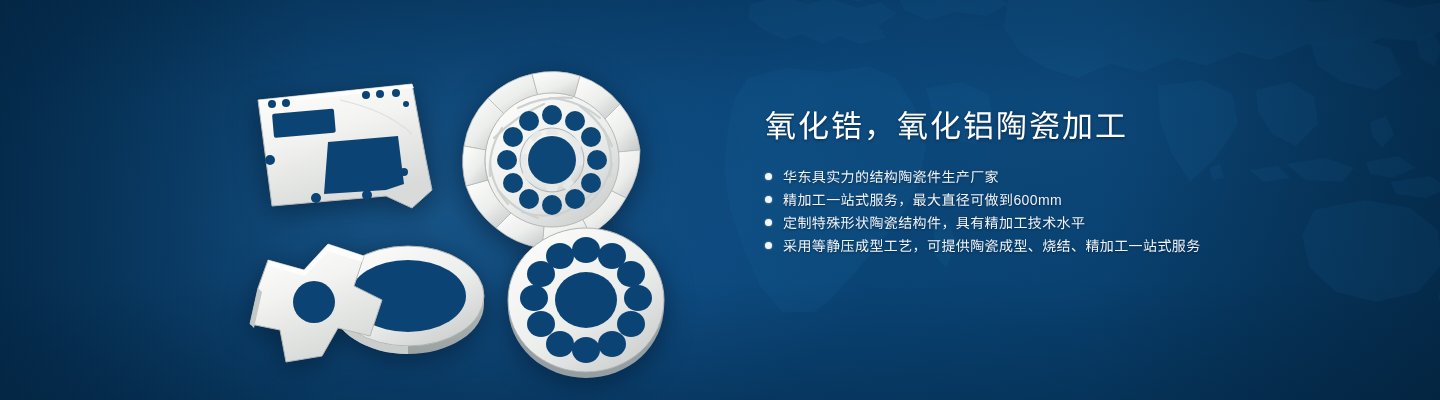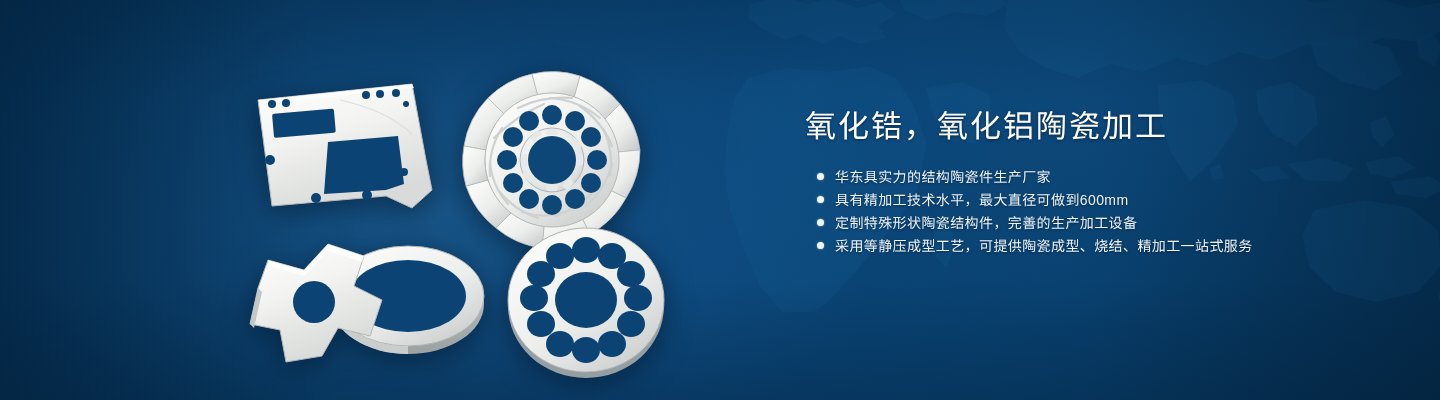--- a/index.html
+++ b/index.html
@@ -47,33 +47,33 @@
 
   
   .products{
     position:absolute;left:236px;top:38px;width:480px;height:340px;
   }
   .products svg{width:100%;height:100%;display:block;
     filter:drop-shadow(0 6px 14px rgba(1,20,40,0.55));}
 
   
   .copy{
-    position:absolute;left:805px;top:108px;width:560px;
+    position:absolute;left:765px;top:108px;width:560px;
   }
   .headline{
     color:#ffffff;
     font-size:31px;
     line-height:1.25;
     letter-spacing:2px;
     font-weight:400;
     margin:0 0 22px 0;
     text-shadow:0 1px 3px rgba(0,15,35,0.55);
     white-space:nowrap;
   }
-  .bullets{list-style:none;margin:12px;padding:0;}
+  .bullets{list-style:none;margin:0;padding:0;}
   .bullet{
     display:flex;align-items:center;
     margin:0 0 7px 0;
     height:16px;
   }
   .dot{
     width:7px;height:7px;border-radius:50%;
     background:#f2f7fb;
     margin-right:11px;flex:0 0 auto;
     box-shadow:0 0 2px rgba(255,255,255,0.55);
@@ -293,25 +293,25 @@
   <div class="copy">
     <h1 class="headline">氧化锆，氧化铝陶瓷加工</h1>
 
     <ul class="bullets">
       <li class="bullet">
         <span class="dot"></span>
         <span class="bullet-text">华东具实力的结构陶瓷件生产厂家</span>
       </li>
       <li class="bullet">
         <span class="dot"></span>
-        <span class="bullet-text">具有精加工技术水平，最大直径可做到600mm</span>
+        <span class="bullet-text">精加工一站式服务，最大直径可做到600mm</span>
       </li>
       <li class="bullet">
         <span class="dot"></span>
-        <span class="bullet-text">定制特殊形状陶瓷结构件，完善的生产加工设备</span>
+        <span class="bullet-text">定制特殊形状陶瓷结构件，具有精加工技术水平</span>
       </li>
       <li class="bullet">
         <span class="dot"></span>
         <span class="bullet-text">采用等静压成型工艺，可提供陶瓷成型、烧结、精加工一站式服务</span>
       </li>
     </ul>
   </div>
 
 </div>
 

